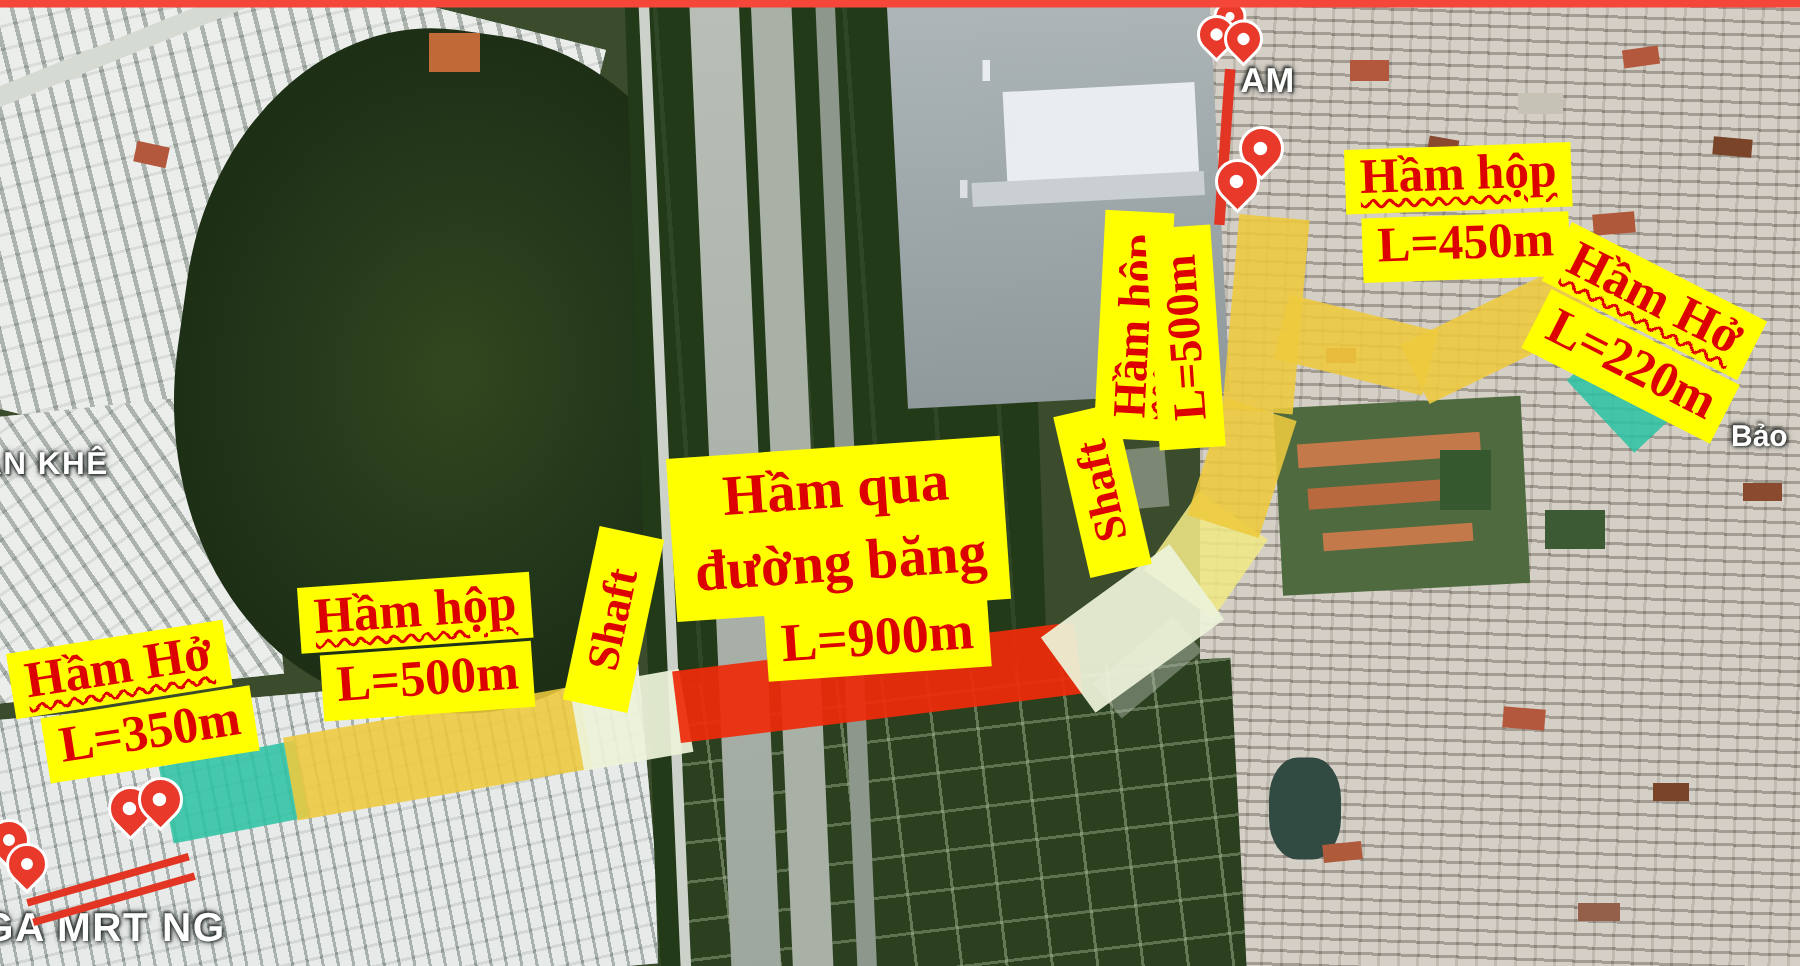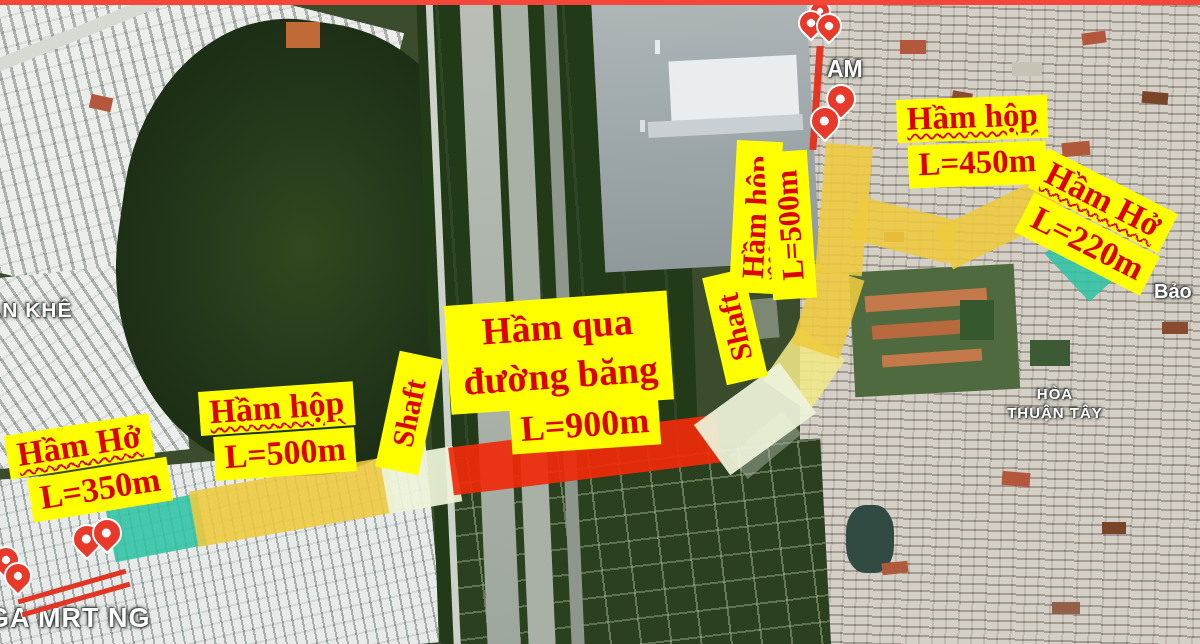--- a/index.html
+++ b/index.html
@@ -115,27 +115,23 @@
   <div class="pin" style="left:816px;top:13px;width:26px;height:26px;"></div>
   <div class="pin" style="left:826px;top:84px;width:30px;height:30px;"></div>
   <div class="pin" style="left:810px;top:106px;width:30px;height:30px;"></div>
   <div class="pinline" style="left:16px;top:584px;width:112px;height:5px;transform:rotate(-16deg);"></div>
   <div class="pinline" style="left:20px;top:597px;width:112px;height:5px;transform:rotate(-16deg);"></div>
   <div class="pin" style="left:-8px;top:546px;width:28px;height:28px;"></div>
   <div class="pin" style="left:4px;top:562px;width:28px;height:28px;"></div>
   <div class="pin" style="left:72px;top:524px;width:30px;height:30px;"></div>
   <div class="pin" style="left:92px;top:518px;width:30px;height:30px;"></div>
 
-  <div class="map-label" style="left:827px;top:40px;font-size:23px;margin-top:16px;">AM</div>
+  <div class="map-label" style="left:827px;top:40px;font-size:23px;">AM</div>
   <div class="map-label" style="left:-14px;top:298px;font-size:21px;letter-spacing:1px;">AN KHÊ</div>
   <div class="map-label" style="left:1154px;top:280px;font-size:20px;">Bảo</div>
-  <div class="map-label" style="left:990px;top:384px;width:130px;font-size:15px;line-height:19px;letter-spacing:1px;text-align:center;">
-    <div>HÒA</div>
-    <div>THUẬN TÂY</div>
-  </div>
   <div class="map-label" style="left:-12px;top:603px;font-size:27px;letter-spacing:1px;">GA MRT NG</div>
 
   <div class="anno" style="left:4px;top:436px;transform:rotate(-9deg);transform-origin:left top;font-size:34px;">
     <div class="box"><span class="wavy">Hầm Hở</span></div><br>
     <div class="box" style="margin-left:16px;margin-top:2px;">L=350m</div>
   </div>
 
   <div class="anno" style="left:198px;top:392px;transform:rotate(-4deg);transform-origin:left top;font-size:34px;">
     <div class="box"><span class="wavy">Hầm hộp</span></div><br>
     <div class="box" style="margin-left:12px;margin-top:2px;">L=500m</div>

